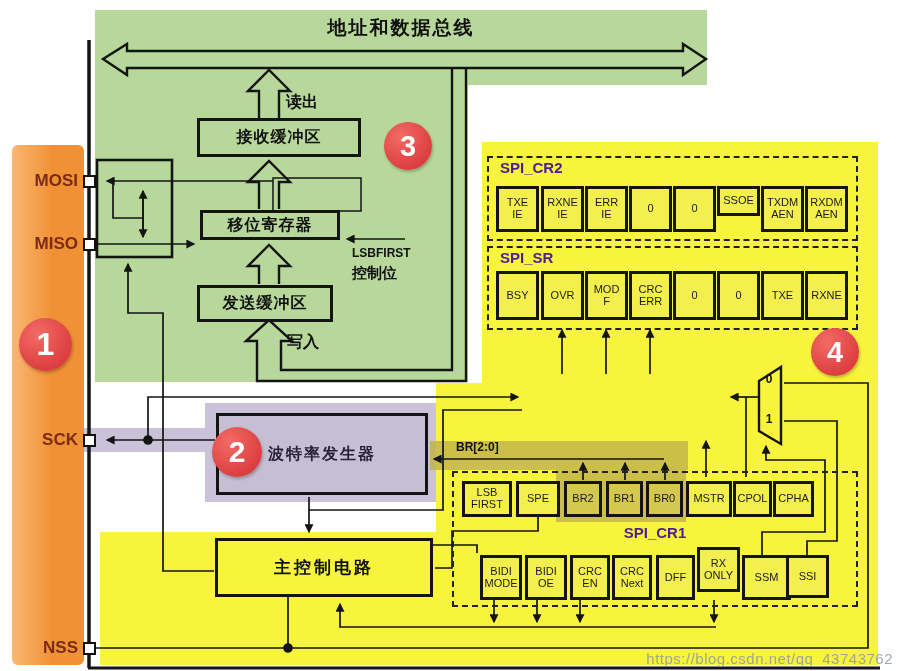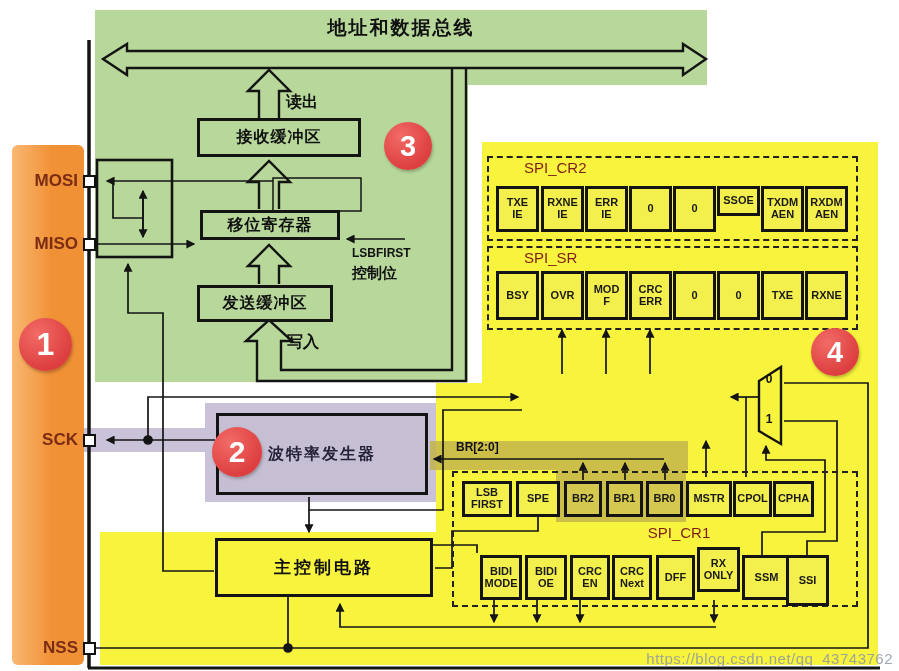--- a/index.html
+++ b/index.html
@@ -16,24 +16,24 @@
           background:linear-gradient(90deg,#f9b873,#f19136 55%);}
   
   .fbox{border:3px solid #141414;display:flex;align-items:center;justify-content:center;
         font-weight:bold;color:#111;box-sizing:border-box;}
   .green-box{background:#b7d89a;font-size:16px;letter-spacing:1px;}
   .yellow-box{background:#f8f43d;font-size:17px;letter-spacing:3px;}
   .purple-box{background:#c6bfd3;font-size:16px;letter-spacing:2px;color:#25223a;}
   
   .cell{position:absolute;border:3px solid #141414;background:#f3ef4d;box-sizing:border-box;
         display:flex;align-items:center;justify-content:center;text-align:center;
-        font-size:11px;font-weight:bold;color:#1a1a1a;line-height:1.05;white-space:pre-line;}
+        font-size:11px;font-weight:normal;color:#1a1a1a;line-height:1.05;white-space:pre-line;}
   .cell.olive{background:#d5c84f;}
   .dashed{border:2px dashed #222;box-sizing:border-box;}
-  .reg-label{font-weight:normal;font-size:15px;color:#7f1d1d;margin-left:24px;}
+  .reg-label{font-weight:bold;font-size:15px;color:#4c1d95;}
   
   .pin-label{font-weight:bold;font-size:17px;color:#7a2c15;text-align:right;width:52px;}
   .pin-sq{width:13px;height:13px;background:#fff;border:2.5px solid #111;box-sizing:border-box;}
   
   .cn-label{font-weight:bold;font-size:16px;color:#111;}
   .en-label{font-weight:bold;font-size:12px;color:#111;}
   
   .badge{border-radius:50%;background:radial-gradient(circle at 35% 30%,#f26b66,#dd3f40 70%);
          color:#fff;font-weight:bold;display:flex;align-items:center;justify-content:center;
          box-shadow:1px 2px 3px rgba(0,0,0,0.25);}
@@ -210,21 +210,21 @@
       <div class="cell" style="left: 525px; top: 555px; width: 42px; height: 45px;">BIDI
 OE</div>
       <div class="cell" style="left: 570px; top: 555px; width: 40px; height: 45px;">CRC
 EN</div>
       <div class="cell" style="left: 612px; top: 555px; width: 40px; height: 45px;">CRC
 Next</div>
       <div class="cell" style="left: 656px; top: 555px; width: 39px; height: 45px;">DFF</div>
       <div class="cell" style="left: 697px; top: 547px; width: 43px; height: 45px;">RX
 ONLY</div>
       <div class="cell" style="left: 742px; top: 555px; width: 49px; height: 45px;">SSM</div>
-      <div class="cell" style="left: 786px; top: 555px; width: 43px; height: 51px;">SSI</div>
+      <div class="cell" style="left: 786px; top: 555px; width: 43px; height: 43px;">SSI</div>
     </div>
 
   <div class="abs pin-sq" style="left:83px;top:175px;"></div>
   <div class="abs pin-sq" style="left:83px;top:238px;"></div>
   <div class="abs pin-sq" style="left:83px;top:434px;"></div>
   <div class="abs pin-sq" style="left:83px;top:642px;"></div>
   <div class="abs pin-label" style="left:26px;top:171px;">MOSI</div>
   <div class="abs pin-label" style="left:26px;top:234px;">MISO</div>
   <div class="abs pin-label" style="left:26px;top:430px;">SCK</div>
   <div class="abs pin-label" style="left:26px;top:638px;">NSS</div>

